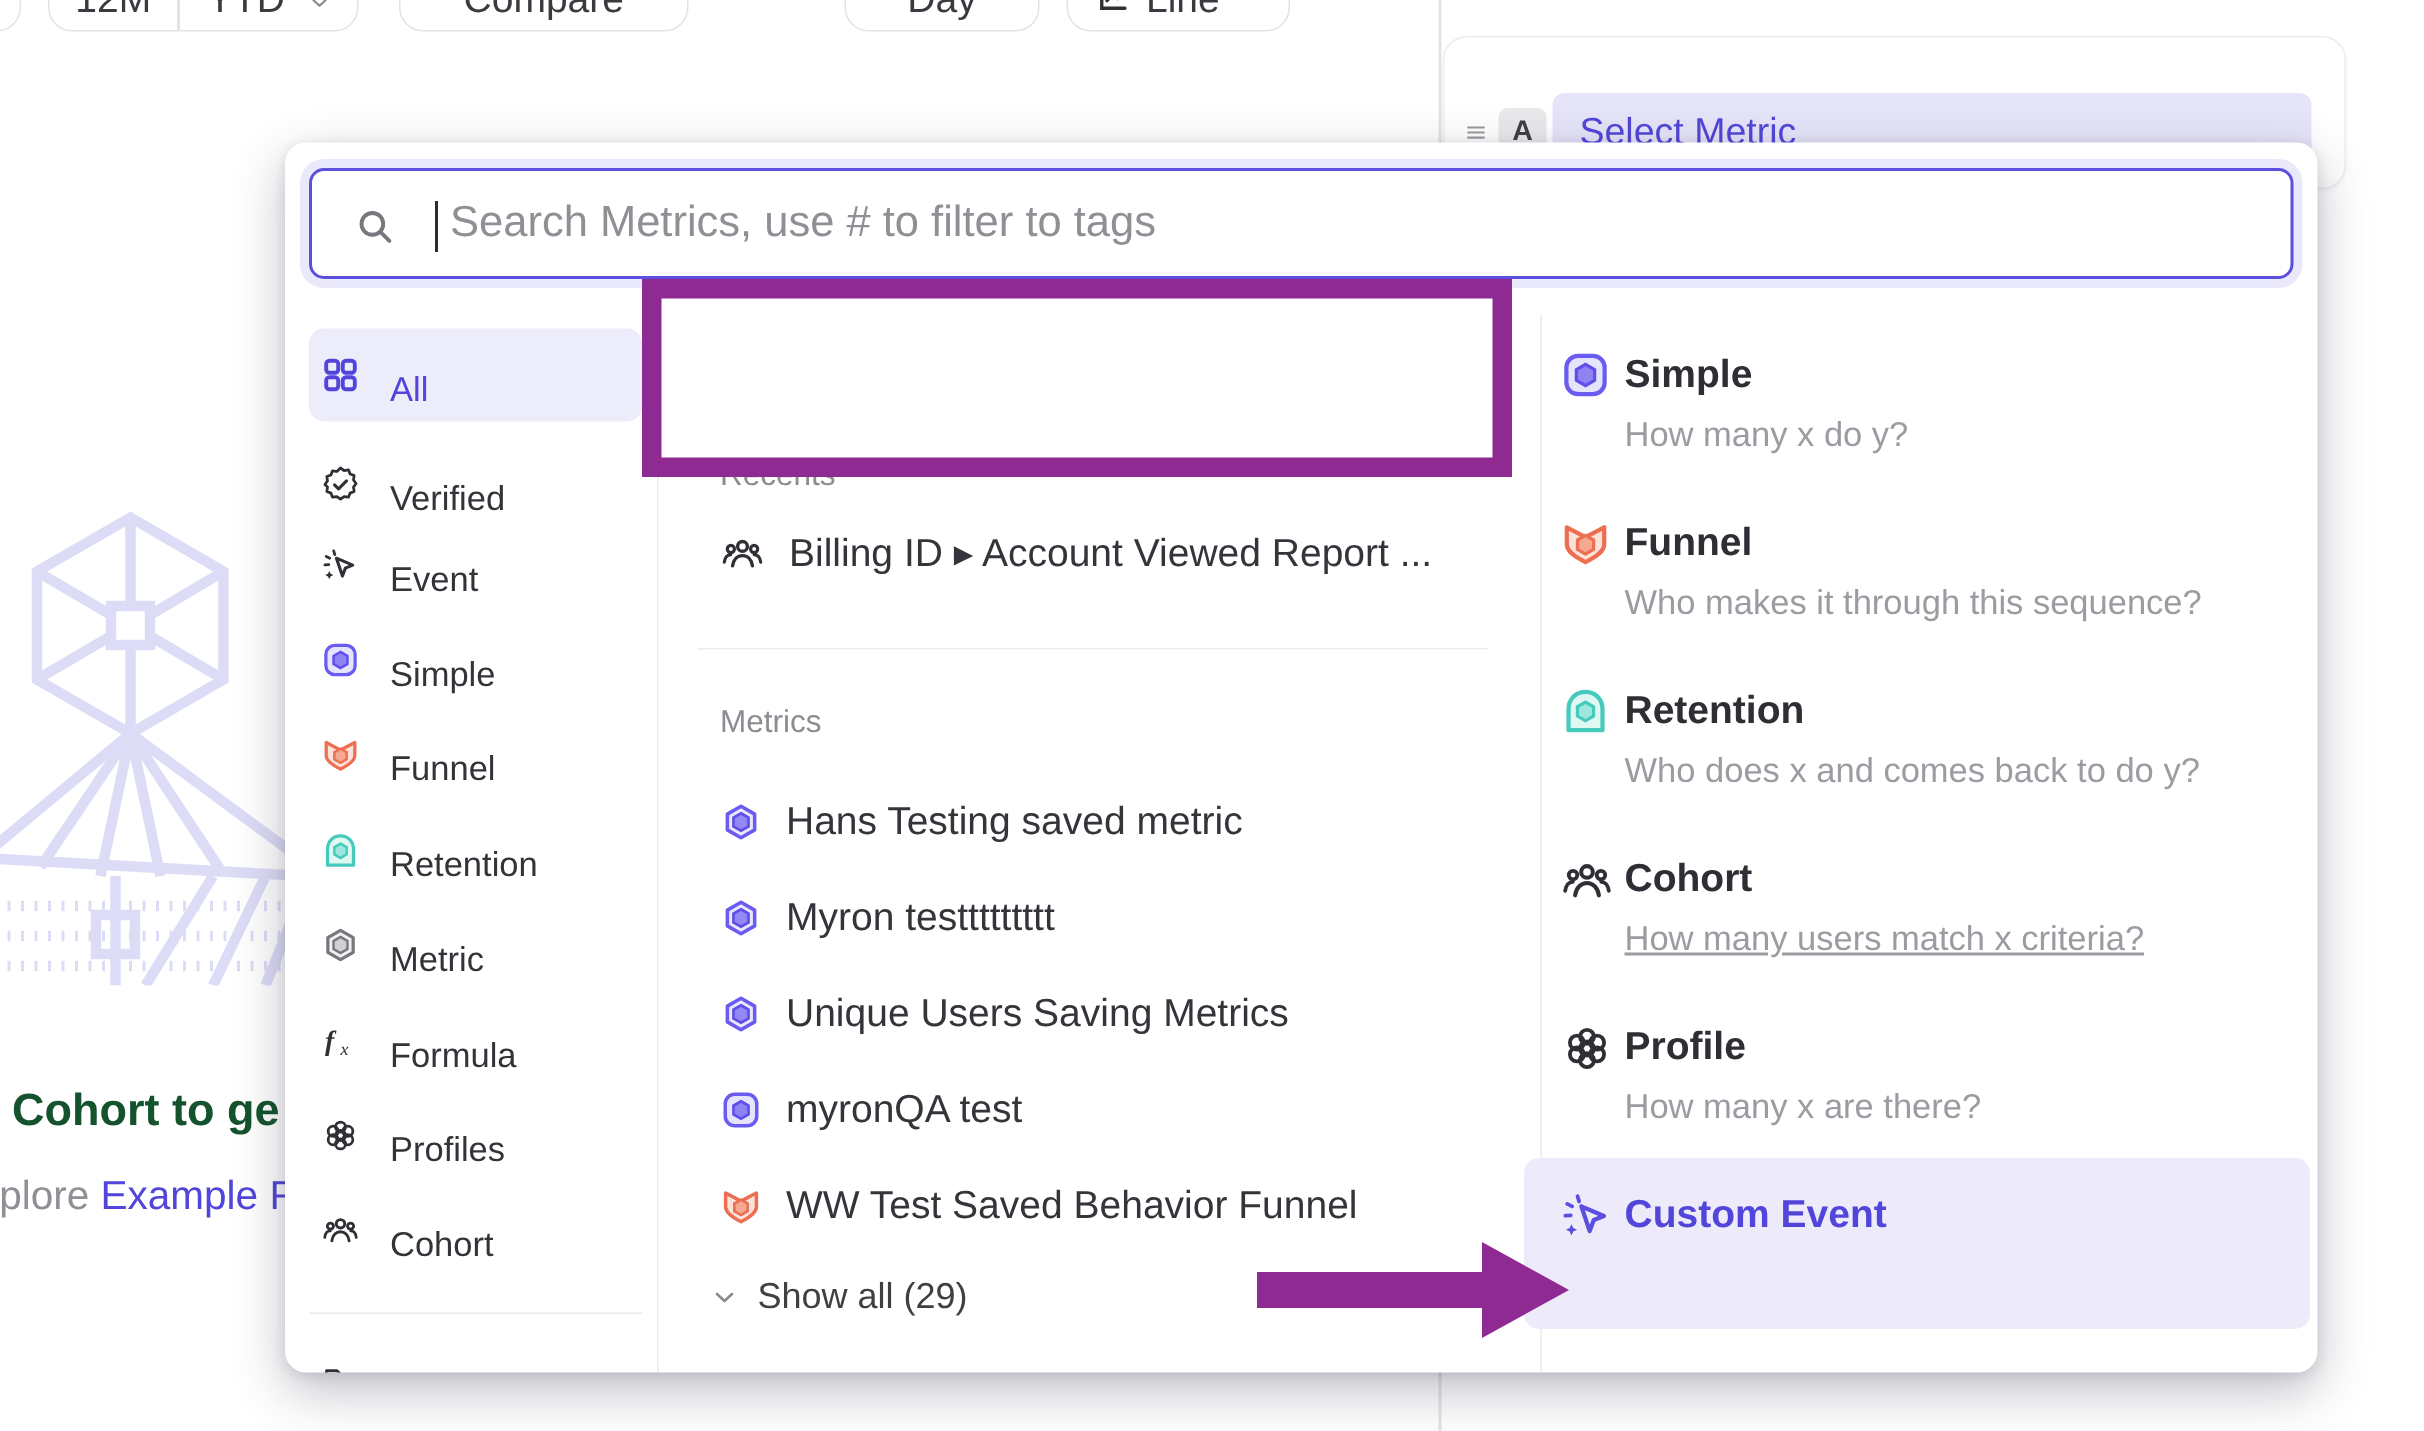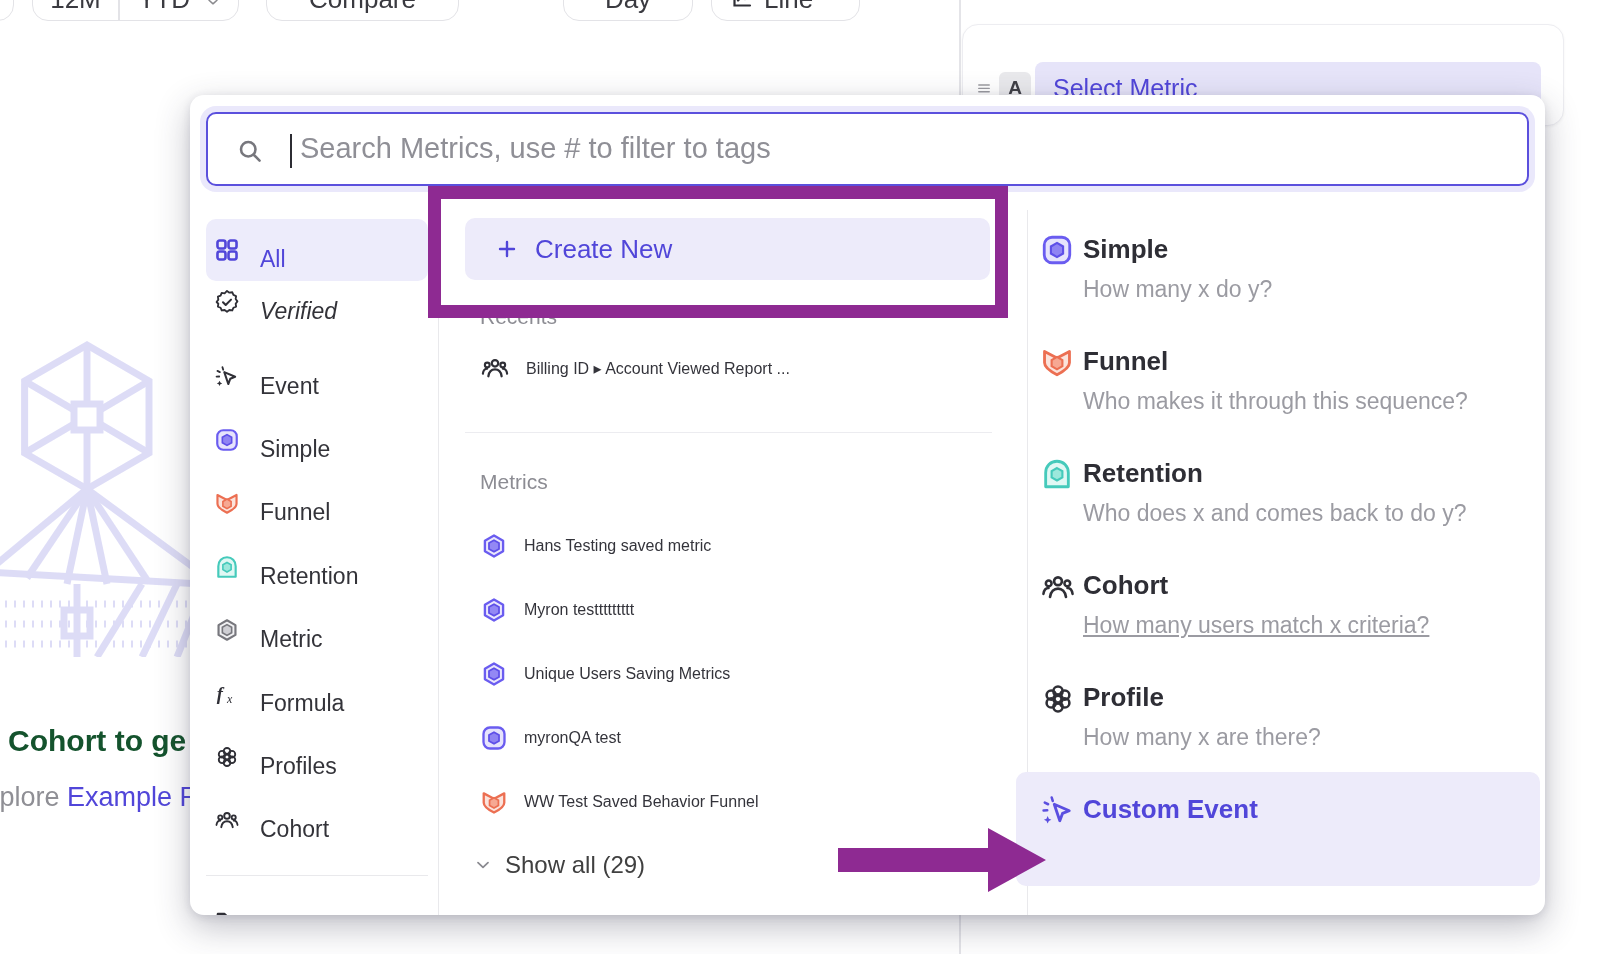--- a/index.html
+++ b/index.html
@@ -58,21 +58,21 @@
   .s16{width:16px;height:16px;} .s20{width:20px;height:20px;} .s24{width:24px;height:24px;}
   .s26{width:26px;height:26px;} .s28{width:28px;height:28px;} .s30{width:30px;height:30px;}
   .s34{width:34px;height:34px;} .s36{width:36px;height:36px;}
   .ic svg{display:block;width:100%;height:100%;}
 
   .create-pill{position:absolute;left:275px;top:123px;width:525px;height:62px;background:#edebfa;border-radius:10px;
                display:flex;align-items:center;padding-left:30px;box-sizing:border-box;gap:16px;
                color:#5146d9;font-size:26px;font-weight:500;cursor:pointer;}
   .sect-label{position:absolute;left:290px;font-size:21px;color:#8c8c93;}
   .m-row{position:absolute;left:290px;display:flex;align-items:center;gap:16px;cursor:pointer;}
-  .m-row .m-label{font-size:16px;font-weight:500;color:#34343b;white-space:nowrap;}
+  .m-row .m-label{font-size:26px;font-weight:500;color:#34343b;white-space:nowrap;}
   .mid-sep{position:absolute;left:275px;top:337px;width:527px;height:1px;background:#ececf0;}
   .show-all{position:absolute;left:283px;top:756px;display:flex;align-items:center;gap:12px;cursor:pointer;}
   .show-all .sa-label{font-size:24px;font-weight:500;color:#404040;}
   .show-all .ic{color:#8a8a90;}
 
   .type-ic{position:absolute;left:850px;}
   .type-title{position:absolute;left:893px;font-size:26px;font-weight:600;color:#2e2e35;white-space:nowrap;}
   .type-desc{position:absolute;left:893px;font-size:23px;color:#9b9ba2;white-space:nowrap;}
   .type-hl{position:absolute;left:826px;top:677px;width:524px;height:114px;background:#edebfa;border-radius:10px;}
   .type-title.purple{color:#5146d9;}
@@ -178,21 +178,21 @@
       <span class="ic s26">
           <svg viewBox="0 0 24 24" fill="none" xmlns="http://www.w3.org/2000/svg">
             <rect x="3.2" y="3.2" width="7.4" height="7.4" rx="2" stroke="currentColor" stroke-width="2.4"></rect>
             <rect x="13.4" y="3.2" width="7.4" height="7.4" rx="2" stroke="currentColor" stroke-width="2.4"></rect>
             <rect x="3.2" y="13.4" width="7.4" height="7.4" rx="2" stroke="currentColor" stroke-width="2.4"></rect>
             <rect x="13.4" y="13.4" width="7.4" height="7.4" rx="2" stroke="currentColor" stroke-width="2.4"></rect>
           </svg>
         </span>
       <span class="side-label">All</span>
     </div>
-    <div class="side-row" style="top:176px;font-style:italic;">
+    <div class="side-row" style="top:197px;">
       <span class="ic s26">
           <svg viewBox="0 0 24 24" fill="none" xmlns="http://www.w3.org/2000/svg">
             <path d="M12 1.8l2.2 1.6 2.7-.4 1 2.5 2.5 1-.4 2.7 1.6 2.2-1.6 2.2.4 2.7-2.5 1-1 2.5-2.7-.4-2.2 1.6-2.2-1.6-2.7.4-1-2.5-2.5-1 .4-2.7L2.4 12 4 9.8l-.4-2.7 2.5-1 1-2.5 2.7.4L12 1.8z" stroke="currentColor" stroke-width="1.7" stroke-linejoin="round"></path>
             <path d="M8.3 12.2l2.5 2.5 4.9-4.9" stroke="currentColor" stroke-width="1.9" stroke-linecap="round" stroke-linejoin="round"></path>
           </svg>
         </span>
       <span class="side-label">Verified</span>
     </div>
     <div class="side-row" style="top:251px;">
       <span class="ic s26">
@@ -279,28 +279,20 @@
     <div class="side-row" style="top:796px;">
       <span class="ic s26">
           <svg viewBox="0 0 24 24" fill="none" xmlns="http://www.w3.org/2000/svg">
             <path d="M3.5 4.5h6.3l10 10-7.3 7.3-10-10z" stroke="currentColor" stroke-width="1.9" stroke-linejoin="round"></path>
             <circle cx="8.2" cy="9.2" r="1.4" stroke="currentColor" stroke-width="1.5"></circle>
           </svg>
         </span>
       <span class="side-label">Tags</span>
     </div>
 
-    <div class="create-pill">
-      <span class="ic s24" style="color:#5146d9;">
-          <svg viewBox="0 0 24 24" fill="none" xmlns="http://www.w3.org/2000/svg">
-            <path d="M12 5v14M5 12h14" stroke="currentColor" stroke-width="2.4" stroke-linecap="round"></path>
-          </svg>
-        </span>
-      <span>Create New</span>
-    </div>
 
     <div class="sect-label" style="top:210px;">Recents</div>
     <div class="m-row" style="top:258px;">
       <span class="ic s30" style="color:#2f2f36;">
           <svg viewBox="0 0 24 24" fill="none" xmlns="http://www.w3.org/2000/svg">
             <circle cx="5.8" cy="9.6" r="1.9" stroke="currentColor" stroke-width="1.7"></circle>
             <circle cx="18.2" cy="9.6" r="1.9" stroke="currentColor" stroke-width="1.7"></circle>
             <path d="M2.3 16.6c.3-2.5 1.7-4 3.4-4M21.7 16.6c-.3-2.5-1.7-4-3.4-4" stroke="currentColor" stroke-width="1.7" stroke-linecap="round"></path>
             <circle cx="12" cy="8.2" r="2.6" stroke="currentColor" stroke-width="1.8"></circle>
             <path d="M6.7 18.6c.5-3.5 2.7-5.5 5.3-5.5s4.8 2 5.3 5.5" stroke="currentColor" stroke-width="1.8" stroke-linecap="round"></path>

